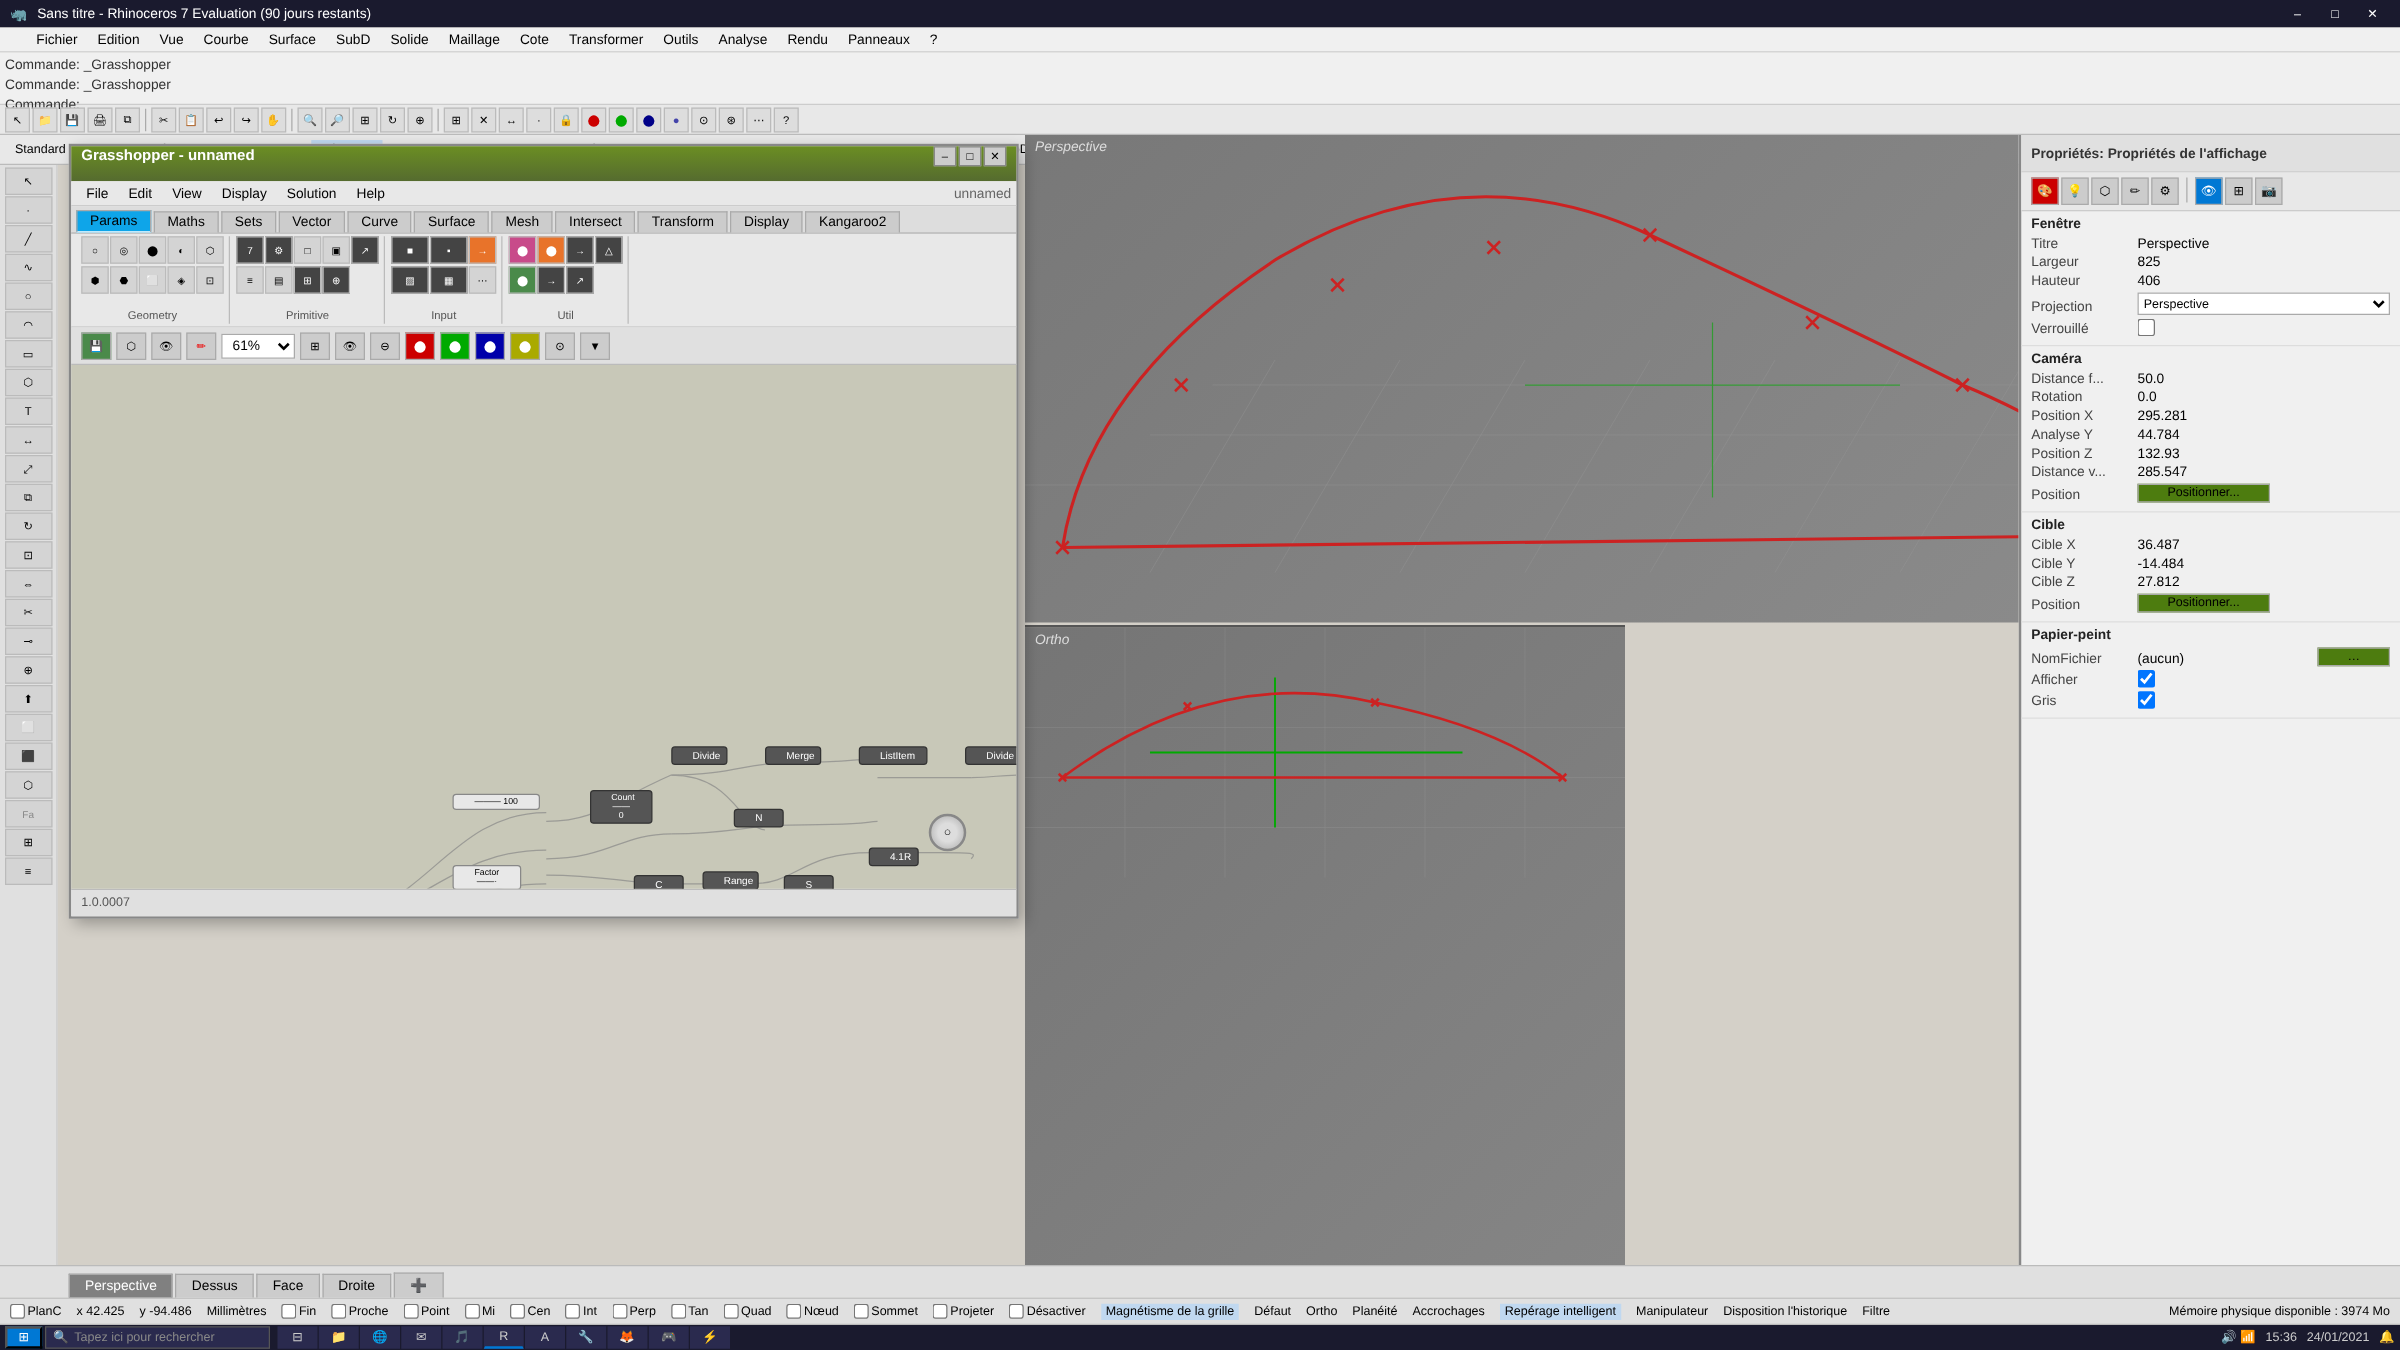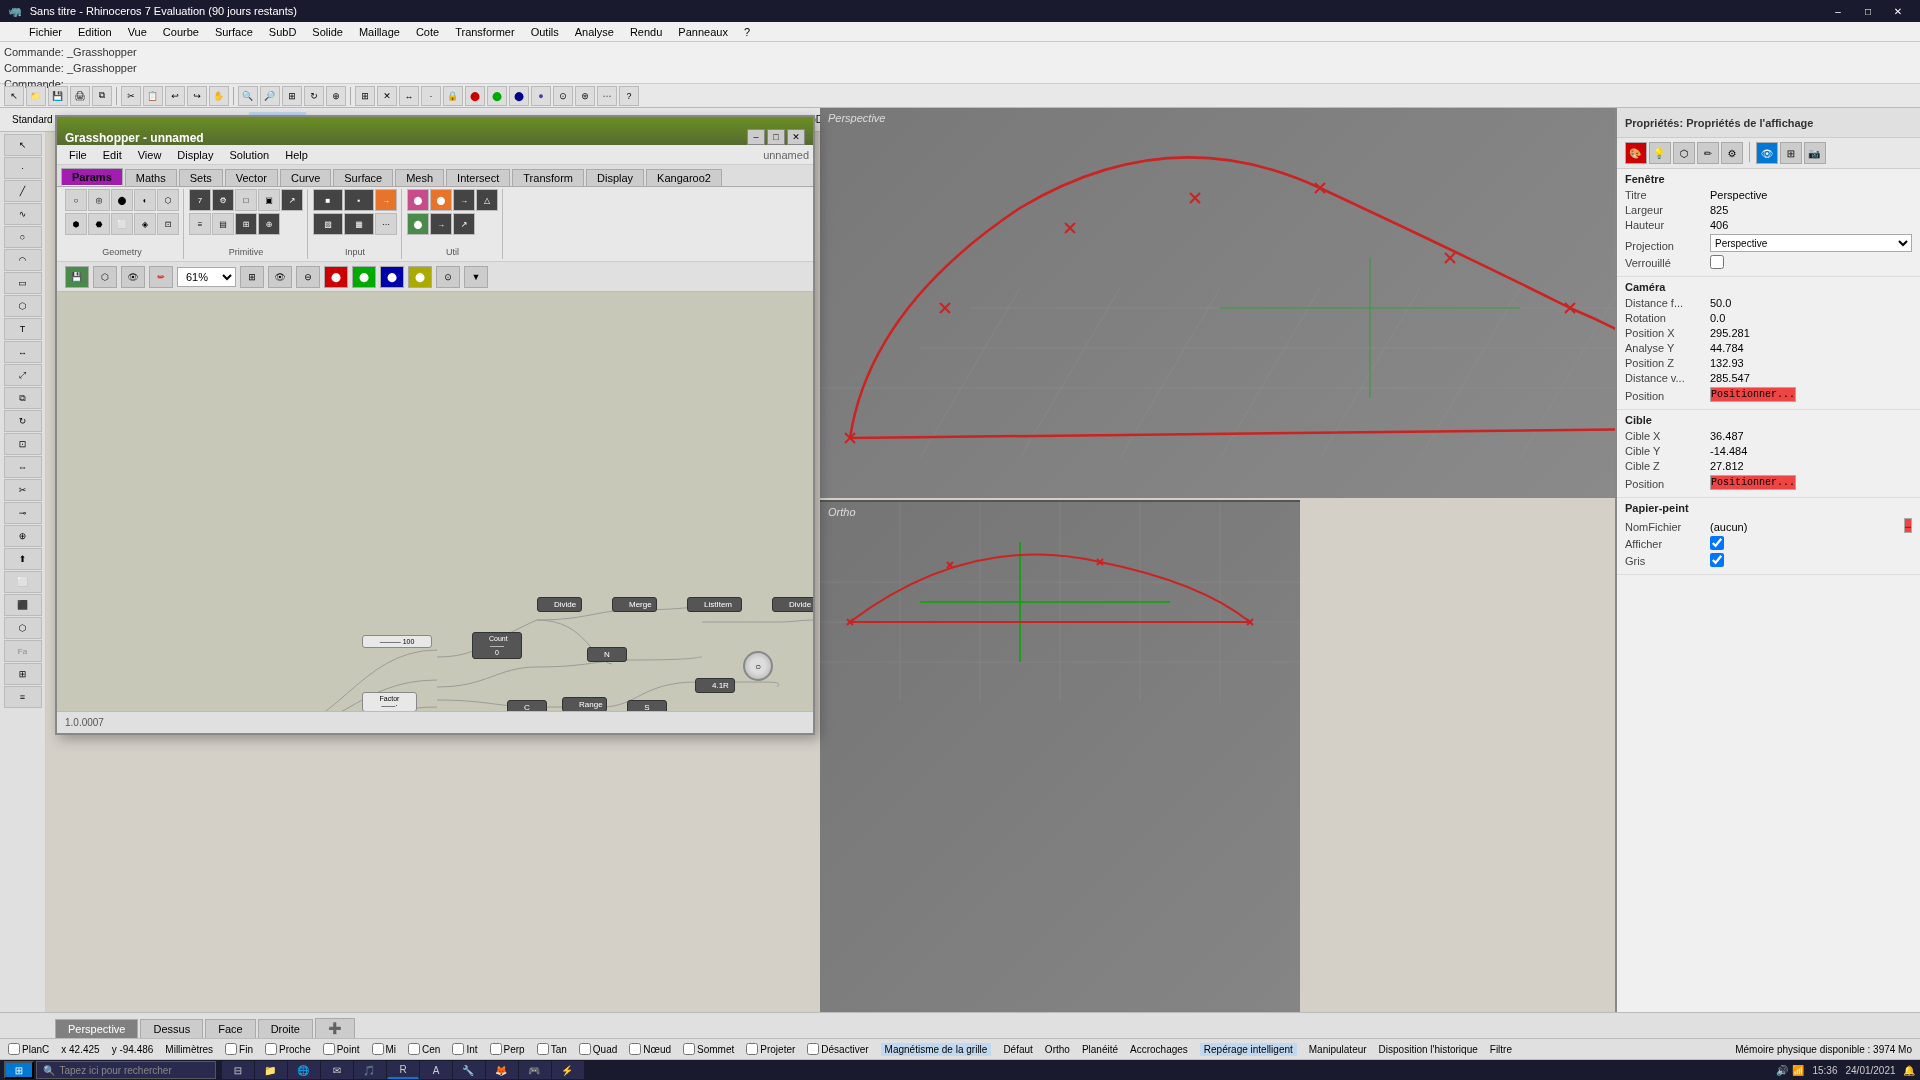--- a/index.html
+++ b/index.html
@@ -26,32 +26,32 @@
 
     
     .toolbar-ribbon2 { height: 24px; background: #e8e8e8; display: flex; align-items: center; padding: 0 4px; gap: 2px; border-bottom: 1px solid #bbb; }
 
     
     .left-sidebar { width: 46px; background: #e0e0e0; border-right: 1px solid #ccc; display: flex; flex-direction: column; align-items: center; padding: 2px 0; gap: 1px; }
     .sidebar-btn { width: 38px; height: 22px; background: #d4d4d4; border: 1px solid #bbb; cursor: pointer; display: flex; align-items: center; justify-content: center; font-size: 9px; }
 
     
     .gh-window { position: absolute; left: 55px; top: 115px; width: 760px; height: 620px; background: #f5f5f5; border: 2px solid #888; box-shadow: 4px 4px 12px rgba(0,0,0,0.3); z-index: 10; }
-    .gh-titlebar { height: 28px; background: linear-gradient(to bottom, #6b8e23, #556b2f); display: flex; align-items: flex-end; justify-content: space-between; padding: 0 8px; color: #fff; font-size: 12px; font-weight: bold; }
+    .gh-titlebar { height: 28px; background: linear-gradient(to bottom, #6b8e23, #556b2f); display: flex; align-items: flex-start; justify-content: space-between; padding: 0 8px; color: #fff; font-size: 12px; font-weight: bold; }
     .gh-win-btns { display: flex; gap: 2px; }
     .gh-win-btn { width: 18px; height: 16px; border: 1px solid #888; cursor: pointer; font-size: 9px; display: flex; align-items: center; justify-content: center; background: #ccc; }
 
     
     .gh-menu { height: 20px; background: #e8e8e8; display: flex; align-items: center; padding: 0 4px; border-bottom: 1px solid #ccc; justify-content: space-between; }
     .gh-menu-item { padding: 2px 8px; cursor: pointer; font-size: 11px; }
 
     
     .gh-tabs { height: 22px; background: #ddd; display: flex; align-items: flex-end; border-bottom: 1px solid #aaa; padding: 0 4px; }
     .gh-tab { padding: 2px 10px; background: #ccc; border: 1px solid #aaa; border-bottom: none; cursor: pointer; font-size: 11px; margin-right: 2px; }
-    .gh-tab.active { background: #a21caf; border-bottom: 1px solid #fff; font-weight: bold; }
+    .gh-tab.active { background: #0ea5e9; border-bottom: 1px solid #fff; }
 
     
     .gh-toolbar { height: 70px; background: #e8e8e8; display: flex; align-items: center; padding: 2px 4px; gap: 1px; border-bottom: 1px solid #ccc; flex-wrap: wrap; }
     .gh-tb-section { display: flex; flex-direction: column; border-right: 1px solid #bbb; padding: 0 4px; height: 100%; }
     .gh-tb-section-label { font-size: 9px; text-align: center; color: #555; margin-top: auto; padding-bottom: 2px; }
     .gh-tb-row { display: flex; gap: 1px; }
     .gh-tb-btn { width: 22px; height: 22px; background: #d4d4d4; border: 1px solid #bbb; cursor: pointer; display: flex; align-items: center; justify-content: center; font-size: 8px; }
     .gh-tb-btn.dark { background: #444; color: #fff; }
     .gh-tb-btn.orange { background: #e8732a; color: #fff; }
     .gh-tb-btn.green { background: #4a8a4a; color: #fff; }
@@ -72,21 +72,21 @@
     .properties-panel { position: absolute; right: 0; top: 108px; width: 305px; bottom: 68px; background: #f0f0f0; border-left: 2px solid #888; overflow-y: auto; }
     .prop-header { height: 30px; background: #e0e0e0; border-bottom: 1px solid #ccc; display: flex; align-items: center; padding: 0 8px; font-size: 11px; font-weight: bold; color: #333; }
     .prop-icons { display: flex; gap: 2px; padding: 4px 8px; border-bottom: 1px solid #ccc; background: #e8e8e8; }
     .prop-icon-btn { width: 22px; height: 22px; background: #ccc; border: 1px solid #aaa; cursor: pointer; display: flex; align-items: center; justify-content: center; font-size: 10px; }
     .prop-icon-btn.active { background: #0078d4; color: #fff; }
     .prop-section { padding: 4px 8px; border-bottom: 1px solid #ddd; }
     .prop-section-title { font-weight: bold; font-size: 11px; color: #222; margin-bottom: 4px; }
     .prop-row { display: flex; align-items: flex-end; margin-bottom: 3px; }
     .prop-label { width: 85px; font-size: 11px; color: #444; flex-shrink: 0; }
     .prop-value { font-size: 11px; color: #000; flex: 1; }
-    .prop-btn { padding: 1px 0; font-size: 10px; background: #ef4444; border: 1px solid #aaa; cursor: pointer; font-family: Liberation Mono, monospace; }
+    .prop-btn { padding: 1px 23px; font-size: 10px; background: #4d7c0f; border: 1px solid #aaa; cursor: pointer; }
     .prop-checkbox { width: 14px; height: 14px; }
     .prop-select { flex: 1; height: 18px; font-size: 10px; background: #fff; border: 1px solid #aaa; }
 
     
     .bottom-tabs { position: absolute; bottom: 42px; left: 0; right: 0; height: 26px; background: #e0e0e0; display: flex; align-items: flex-end; padding: 0 55px; border-top: 1px solid #bbb; z-index: 5; }
     .bottom-tab { padding: 3px 12px; background: #ccc; border: 1px solid #aaa; border-bottom: none; cursor: pointer; font-size: 11px; margin-right: 2px; }
     .bottom-tab.active { background: #808080; color: #fff; }
 
     
     .status-bar { position: absolute; bottom: 20px; left: 0; right: 0; height: 22px; background: #e0e0e0; border-top: 1px solid #bbb; border-bottom: 1px solid #bbb; display: flex; align-items: center; padding: 0 8px; font-size: 10px; gap: 12px; }

